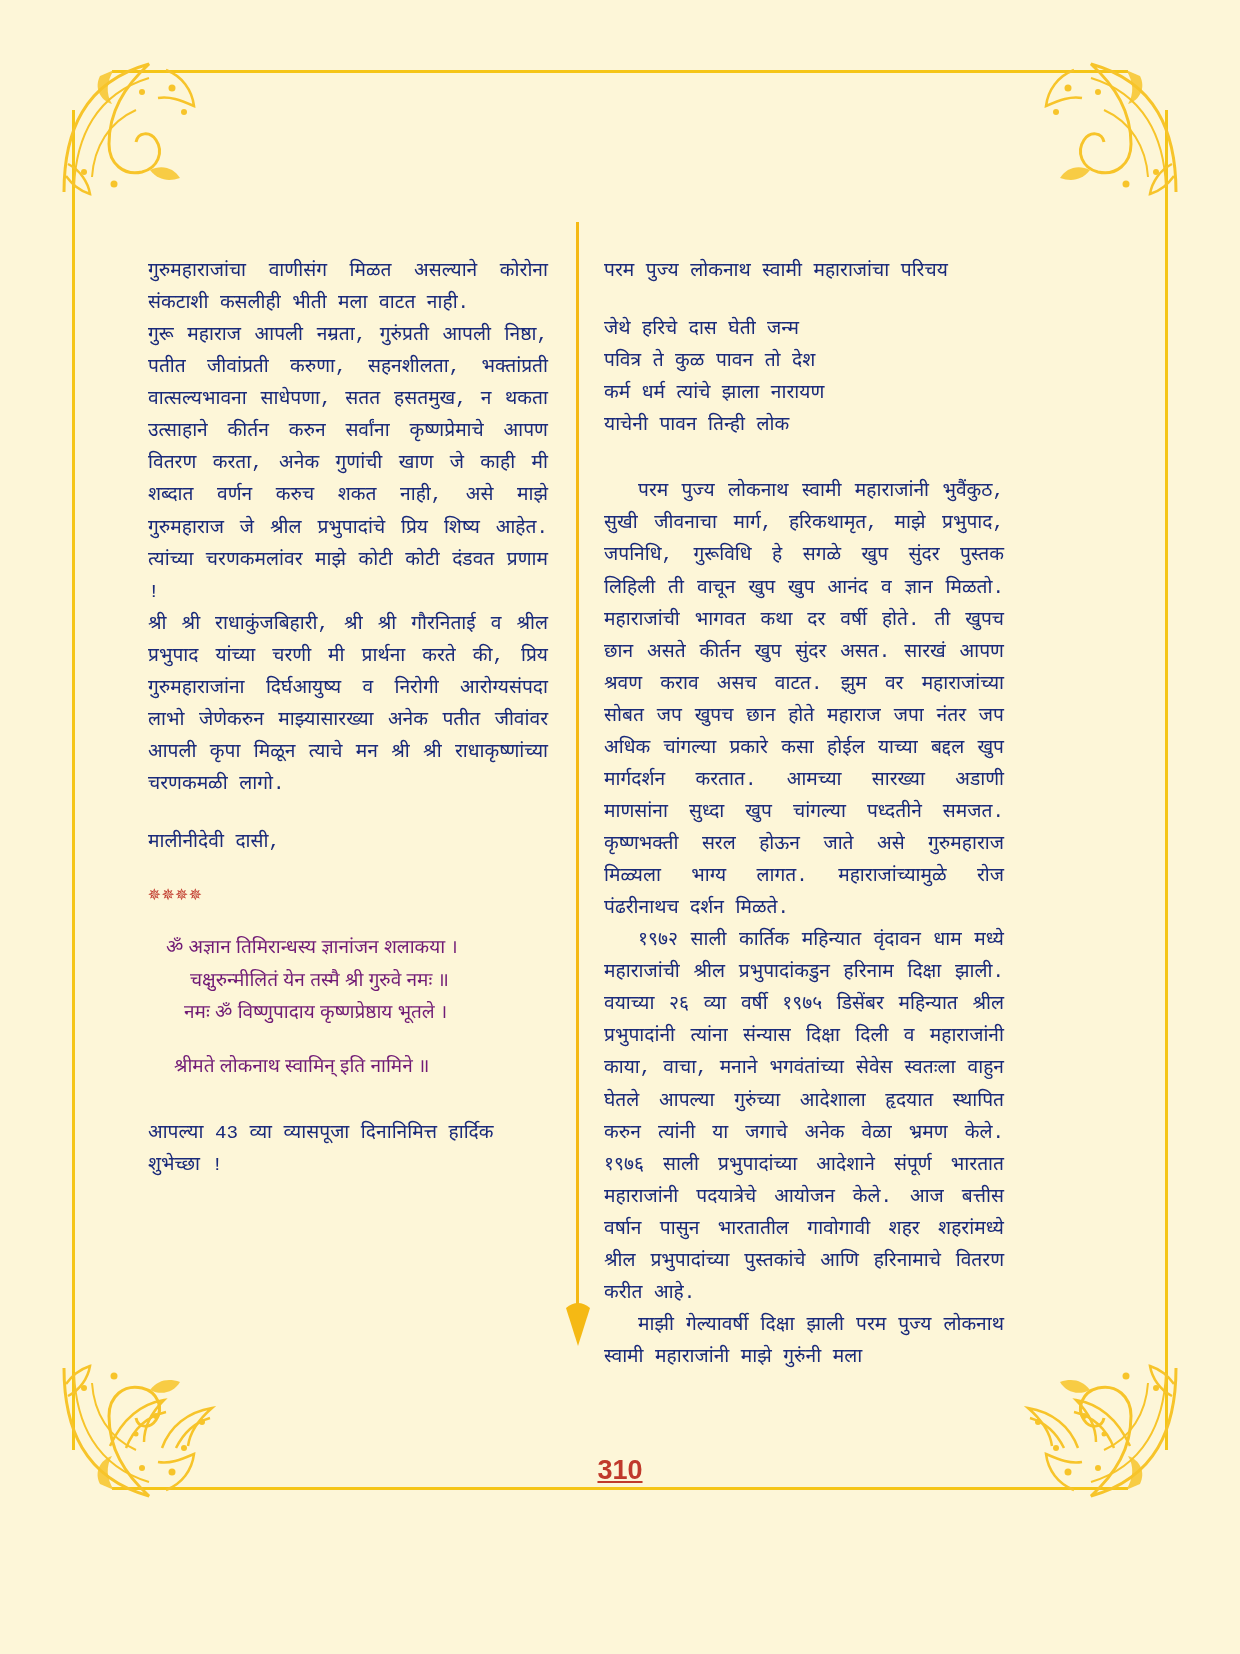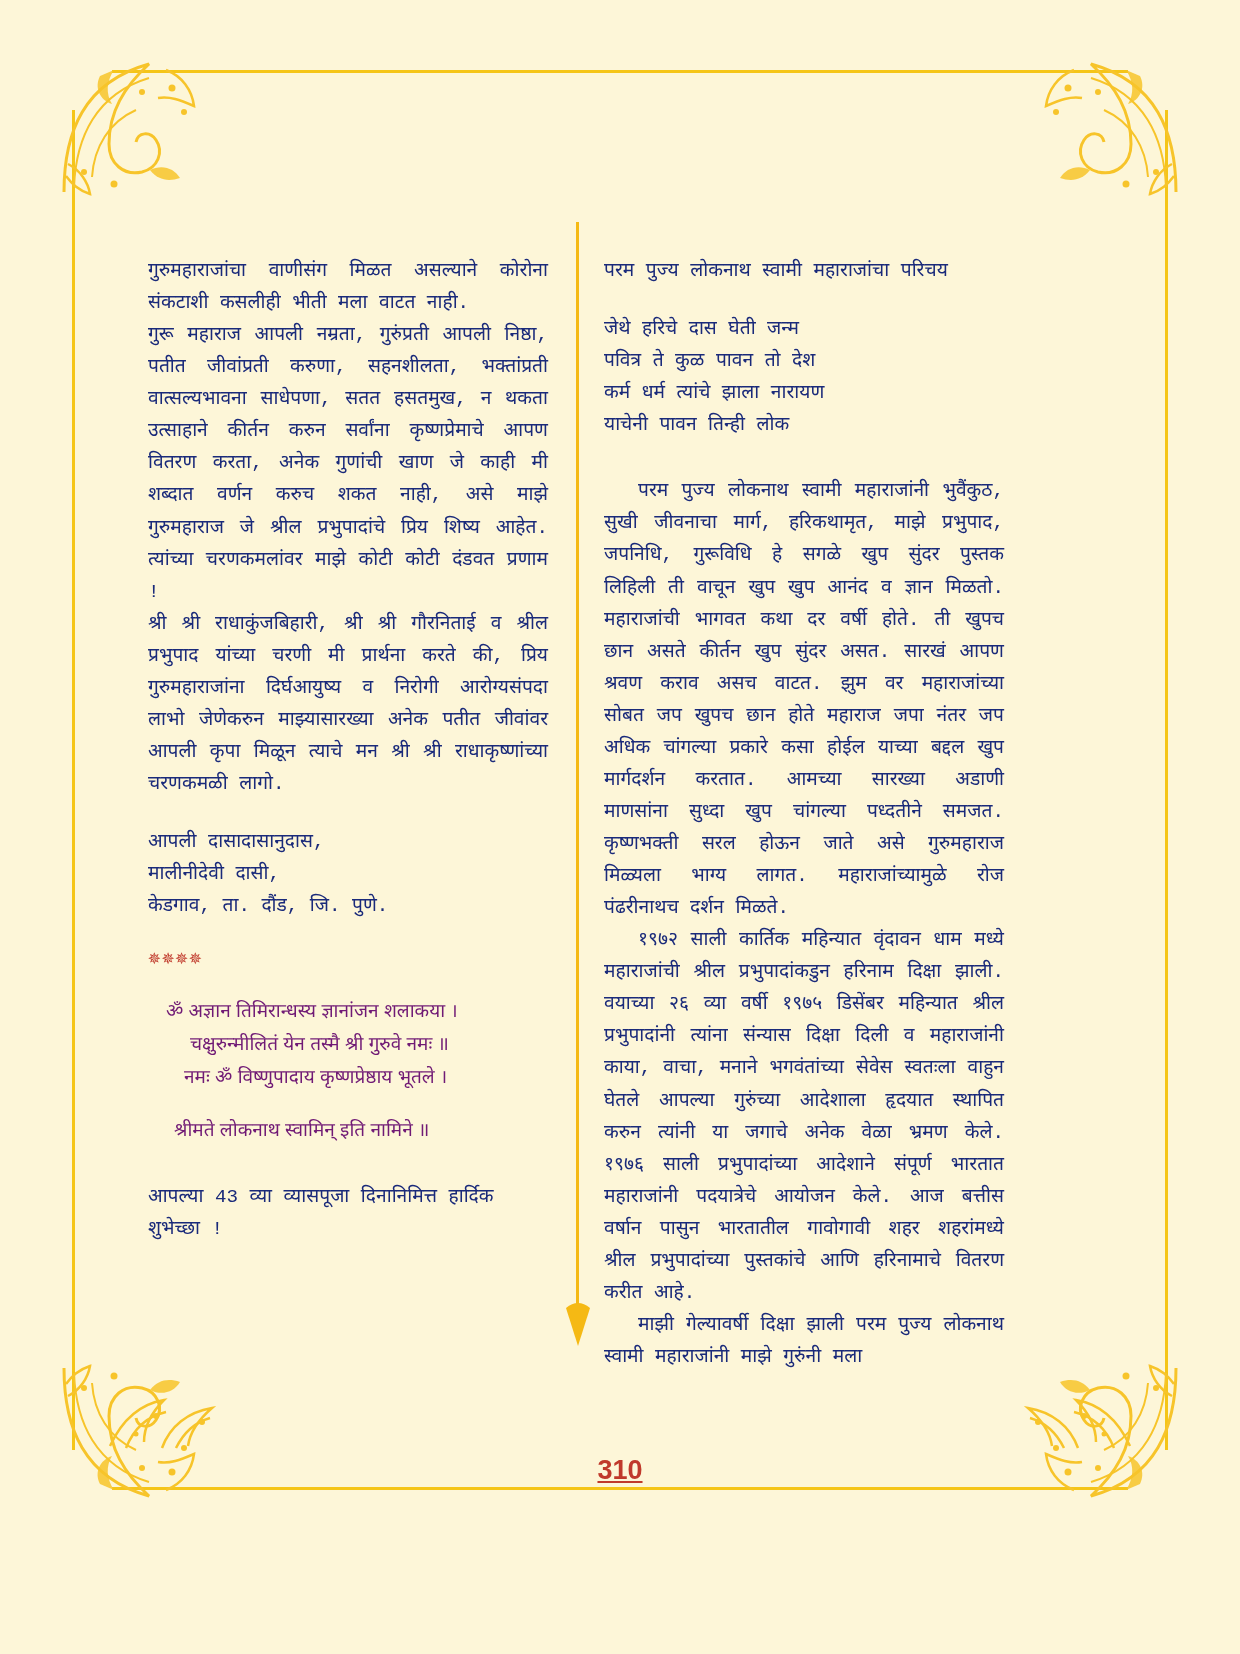--- a/index.html
+++ b/index.html
@@ -245,23 +245,21 @@
 
 <div class="content">
 
   <div class="col">
     <p>गुरुमहाराजांचा वाणीसंग मिळत असल्याने कोरोना संकटाशी कसलीही भीती मला वाटत नाही.</p>
     <p>गुरू महाराज आपली नम्रता, गुरुंप्रती आपली निष्ठा, पतीत जीवांप्रती करुणा, सहनशीलता, भक्तांप्रती वात्सल्यभावना साधेपणा, सतत हसतमुख, न थकता उत्साहाने कीर्तन करुन सर्वांना कृष्णप्रेमाचे आपण वितरण करता, अनेक गुणांची खाण जे काही मी शब्दात वर्णन करुच शकत नाही, असे माझे गुरुमहाराज जे श्रील प्रभुपादांचे प्रिय शिष्य आहेत. त्यांच्या चरणकमलांवर माझे कोटी कोटी दंडवत प्रणाम !</p>
     <p>श्री श्री राधाकुंजबिहारी, श्री श्री गौरनिताई व श्रील प्रभुपाद यांच्या चरणी मी प्रार्थना करते की, प्रिय गुरुमहाराजांना दिर्घआयुष्य व निरोगी आरोग्यसंपदा लाभो जेणेकरुन माझ्यासारख्या अनेक पतीत जीवांवर आपली कृपा मिळून त्याचे मन श्री श्री राधाकृष्णांच्या चरणकमळी लागो.</p>
 
     <div class="gap-m"></div>
 
-    <p class="last-left">आपली दासादासानुदास,</p>
     <p class="last-left">मालीनीदेवी दासी,</p>
-    <p class="last-left">केडगाव, ता. दौंड, जि. पुणे.</p>
 
     <div class="gap-m"></div>
 
     <p class="stars">✵✵✵✵</p>
 
     <div class="gap-m"></div>
 
     <div class="verse">
       <div class="l1">ॐ अज्ञान तिमिरान्धस्य ज्ञानांजन शलाकया ।</div>
       <div class="l2">चक्षुरुन्मीलितं येन तस्मै श्री गुरुवे नमः ॥</div>

